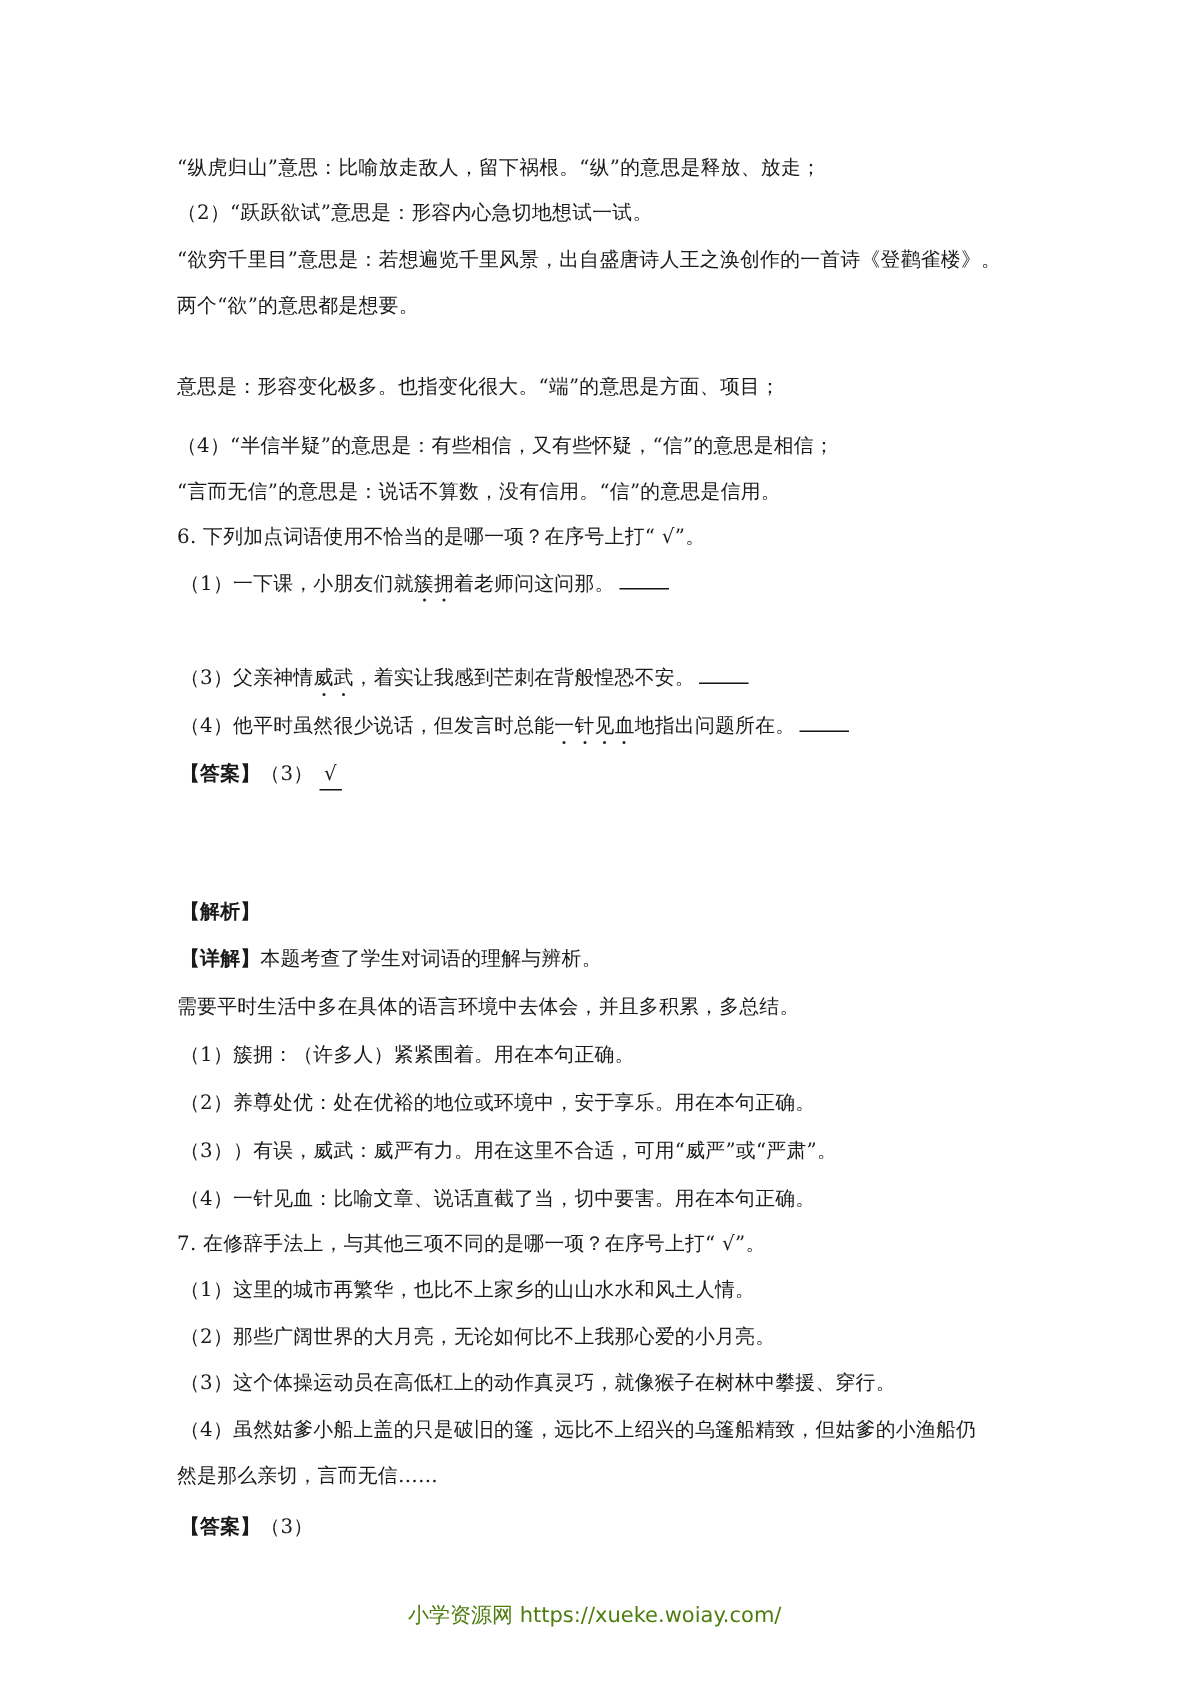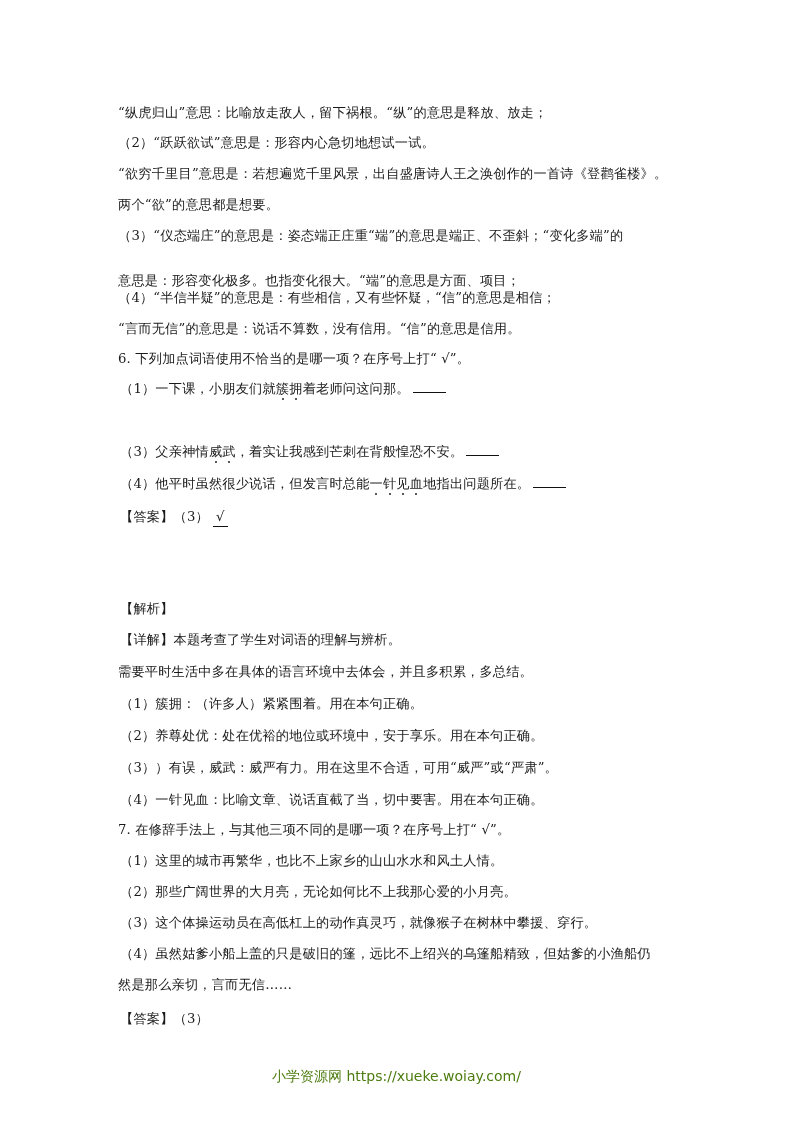--- a/index.html
+++ b/index.html
@@ -18,38 +18,37 @@
   .blank {
     display: inline-block; border-bottom: 1px solid #111; height: 12px;
     vertical-align: baseline; margin-left: 3px;
   }
   .dot { position: relative; }
   .dot::after {
     content: ""; position: absolute; left: 50%; bottom: -4px;
     width: 2px; height: 2px; margin-left: -1px; background: #222; border-radius: 50%;
   }
   .ans-mark { display: inline-block; border-bottom: 1px solid #111; padding: 0 3px; margin-left: 4px; }
-  .bold-bracket { font-weight: normal; }
+  .bold-bracket { font-weight: bold; }
   .footer {
     position: absolute; left: 0; width: 793px; top: 1068px; text-align: center;
     font-family: "DejaVu Sans", "Liberation Sans", sans-serif;
     font-size: 14px; color: #4d7c0f;
   }
 </style>
 </head>
 <body>
 
 <div class="page">
 
   <div class="line" style="top:104px">“纵虎归山”意思：比喻放走敌人，留下祸根。“纵”的意思是释放、放走；</div>
   <div class="line" style="top:134px">（2）“跃跃欲试”意思是：形容内心急切地想试一试。</div>
   <div class="line" style="top:165px">“欲穷千里目”意思是：若想遍览千里风景，出自盛唐诗人王之涣创作的一首诗《登鹳雀楼》。</div>
   <div class="line" style="top:196px">两个“欲”的意思都是想要。</div>
-  <div class="line" style="top:227px">（3）“仪态端庄”的意思是：姿态端正庄重“端”的意思是端正、不歪斜；“变化多端”的</div>
-  <div class="line" style="top:272px">意思是：形容变化极多。也指变化很大。“端”的意思是方面、项目；</div>
+  <div class="line" style="top:250px">意思是：形容变化极多。也指变化很大。“端”的意思是方面、项目；</div>
   <div class="line" style="top:289px">（4）“半信半疑”的意思是：有些相信，又有些怀疑，“信”的意思是相信；</div>
   <div class="line" style="top:320px">“言而无信”的意思是：说话不算数，没有信用。“信”的意思是信用。</div>
 
   <div class="line" style="top:350px">6. 下列加点词语使用不恰当的是哪一项？在序号上打“ √”。</div>
 
   <div class="line indent" style="top:380px">
     <span>（1）一下课，小朋友们就</span><span class="dots"><span class="dot">簇</span><span class="dot">拥</span></span><span>着老师问这问那。</span><span class="blank" style="width:33px"></span>
   </div>
   <div class="line indent" style="top:443px">
     <span>（3）父亲神情</span><span class="dots"><span class="dot">威</span><span class="dot">武</span></span><span>，着实让我感到芒刺在背般惶恐不安。</span><span class="blank" style="width:33px"></span>

